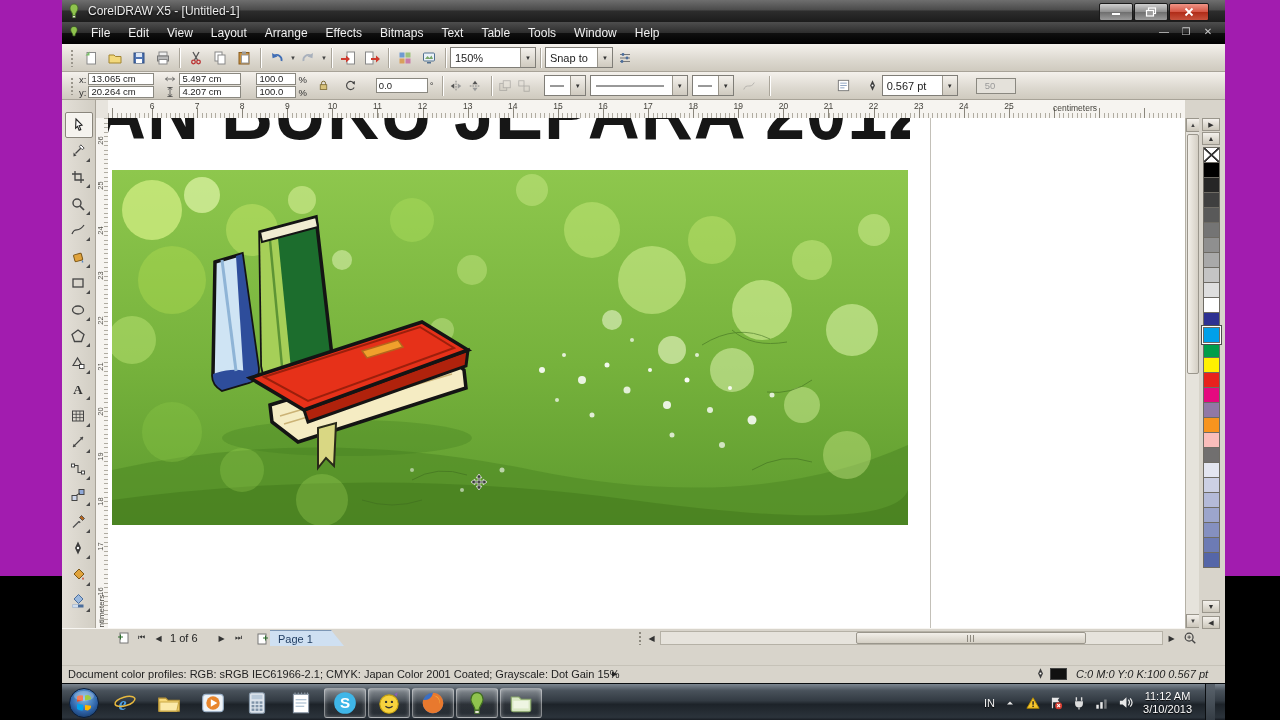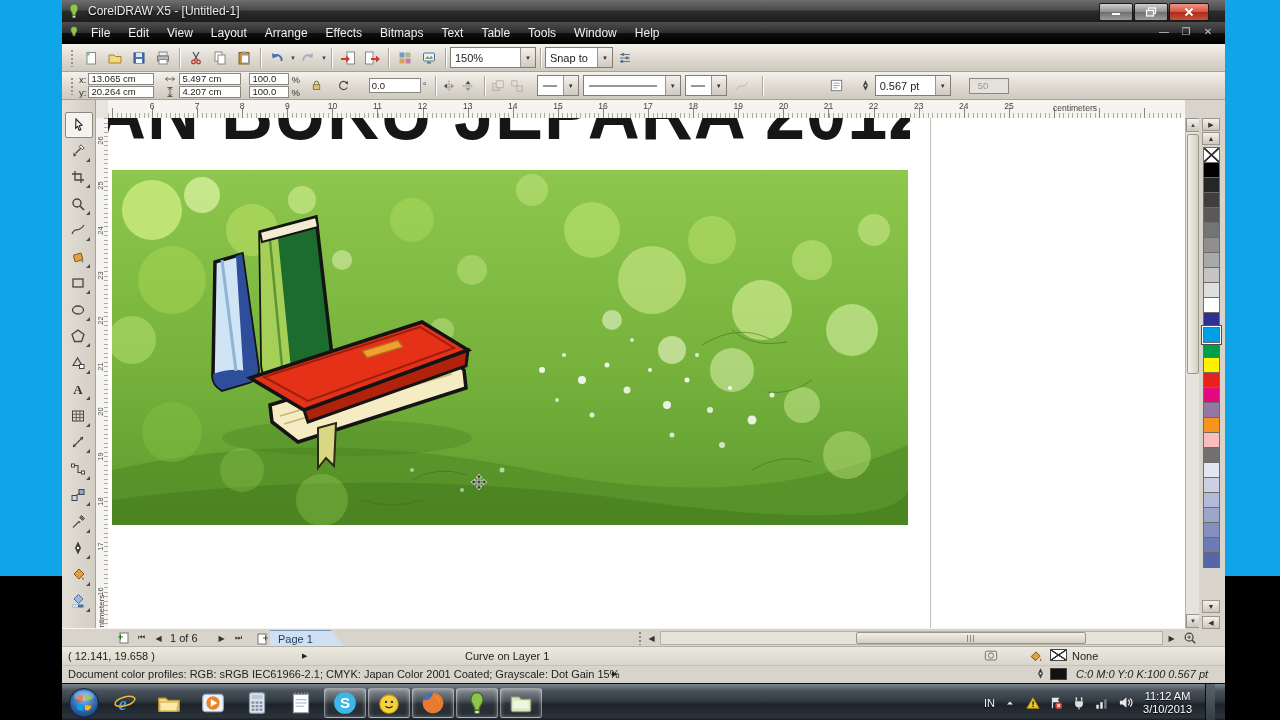--- a/index.html
+++ b/index.html
@@ -1,17 +1,17 @@
 <!DOCTYPE html>
 <html><head>
 <meta charset="utf-8">
 <style>
   html,body{margin:0;padding:0;background:#000;width:1280px;height:720px;overflow:hidden;
     font-family:"Liberation Sans",sans-serif;-webkit-font-smoothing:antialiased;}
-  #stage{position:relative;width:1280px;height:576px;background:#0ea5e9;}
+  #stage{position:relative;width:1280px;height:576px;background:#a21caf;}
   #screen{position:absolute;left:62px;top:0;width:1163px;height:720px;background:#d8d4cb;overflow:hidden;}
 
   
   #titlebar{position:absolute;left:0;top:0;width:100%;height:22px;
     background:linear-gradient(to bottom,#6e6e6e,#4b4b4b 45%,#2d2d2d 50%,#1c1c1c);display:flex;align-items:center;}
   #titlebar .title{color:#ececec;font-size:12px;margin-left:6px;text-shadow:0 1px 2px #000;}
   .appicon{width:16px;height:16px;margin-left:4px;display:inline-block;}
   .wbtns{position:absolute;right:16px;top:3px;display:flex;}
   .wb{width:32px;height:16px;margin-left:1px;border:1px solid #1a1a1a;border-radius:2px;
     background:linear-gradient(to bottom,#cfcfcf,#8f8f8f 50%,#6e6e6e 51%,#9b9b9b);display:flex;align-items:center;justify-content:center;}
@@ -333,21 +333,21 @@
           </div>
       <div class="prow">
             <span class="picon">
               <svg viewBox="0 0 16 16" width="12" height="12">
                 <path d="M8 2 v12 M8 2 l-2.5 3 M8 2 l2.5 3 M8 14 l-2.5 -3 M8 14 l2.5 -3 M4.5 2 h7 M4.5 14 h7" stroke="#444" fill="none"></path>
               </svg>
             </span>
         <span class="pfield" style="width:56px;">4.207 cm</span>
           </div>
     </div>
-    <div class="pgroup" style="margin-left:5px;justify-content:space-between;">
+    <div class="pgroup" style="margin-left:12px;justify-content:space-between;">
       <div class="prow">
             <span class="pfield" style="width:34px;">100.0</span>
         <span class="plabel">%</span>
           </div>
       <div class="prow">
             <span class="pfield" style="width:34px;">100.0</span>
         <span class="plabel">%</span>
           </div>
     </div>
     <span class="pbtn" style="margin-left:4px;">
@@ -797,38 +797,20 @@
     <span class="navbtn" style="left:1102px;">▶</span>
     <span id="zoombtn">
       <svg viewBox="0 0 16 16" width="14" height="14">
             <circle cx="7" cy="7" r="4.5" fill="none" stroke="#444" stroke-width="1.4"></circle>
             <path d="M10.5 10.5 L14 14" stroke="#444" stroke-width="1.6"></path>
             <path d="M5 7 h4 M7 5 v4" stroke="#444"></path>
           </svg>
         </span>
   </div>
 
-  <div id="status1">
-    <span class="sb-text" style="left:6px;">( 12.141, 19.658 )</span>
-    <span class="sb-text tri" style="left:240px;top:5px;">▶</span>
-    <span class="sb-text" style="left:403px;">Curve on Layer 1</span>
-    <span class="sb-text" style="left:922px;top:2px;">
-      <svg viewBox="0 0 16 16" width="14" height="14">
-            <rect x="1.5" y="2.5" width="13" height="10" rx="1.5" fill="#e8e4da" stroke="#666"></rect>
-            <circle cx="8" cy="7.5" r="3" fill="none" stroke="#666"></circle>
-          </svg></span>
-    <span class="sb-text" style="left:966px;top:2px;">
-      <svg viewBox="0 0 16 16" width="15" height="15">
-            <path d="M3.5 8 L8.5 3 L13 7.5 L8 12.5 Z" fill="#e0a33c" stroke="#7c5718"></path>
-            <path d="M3.5 8 l5 4.5" stroke="#7c5718"></path>
-            <path d="M13.5 10 q1.6 2.6 0 2.6 q-1.6 0 0 -2.6" fill="#c23a1e"></path>
-          </svg></span>
-    <span class="mini-swatch swatch none" style="left:988px;"></span>
-    <span class="sb-text" style="left:1010px;">None</span>
-  </div>
 
   <div id="status2">
     <span class="sb-text" style="left:6px;top:2px;">Document color profiles: RGB: sRGB IEC61966-2.1; CMYK: Japan Color 2001 Coated; Grayscale: Dot Gain 15%</span>
     <span class="sb-text tri" style="left:550px;top:4px;">▶</span>
     <span class="sb-text" style="left:972px;top:1px;">
       <svg viewBox="0 0 16 16" width="13" height="13">
             <path d="M8 1.5 L11 8 L8 14.5 L5 8 Z" fill="#3c3c3c"></path>
             <circle cx="8" cy="8" r="1.2" fill="#fff"></circle>
           </svg></span>
     <span class="mini-swatch" style="left:988px;top:2px;background:#111;"></span>

